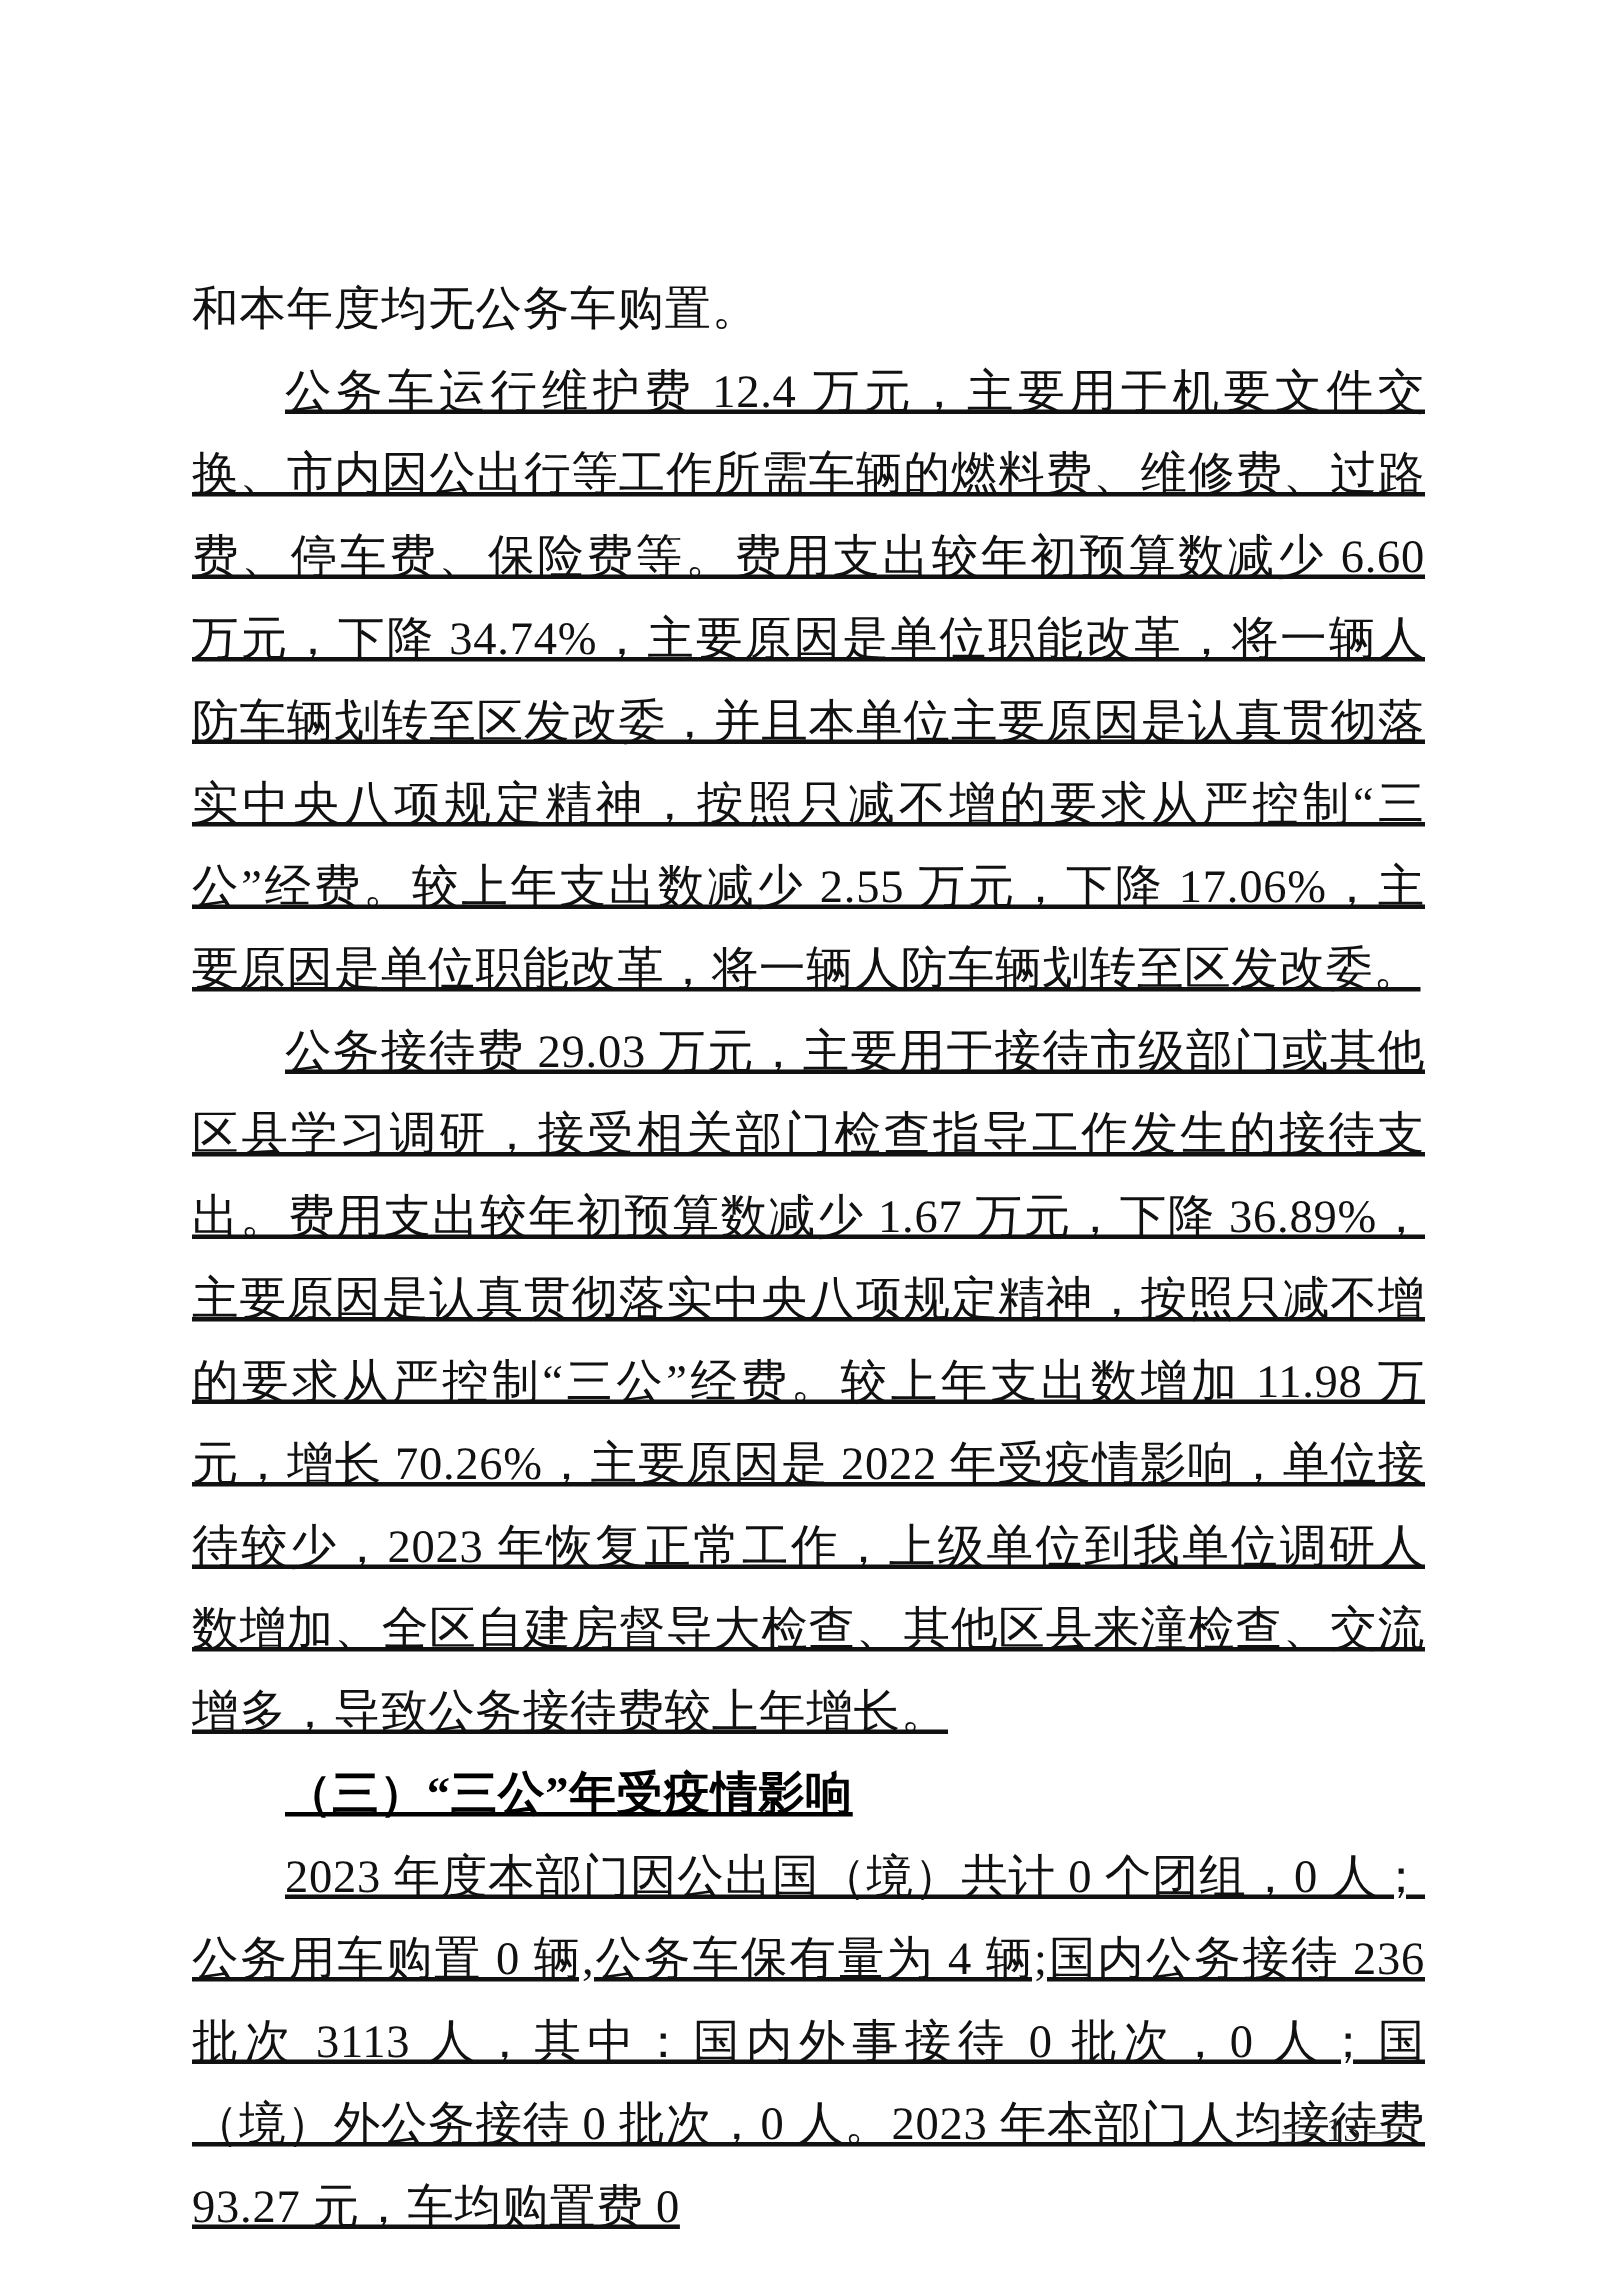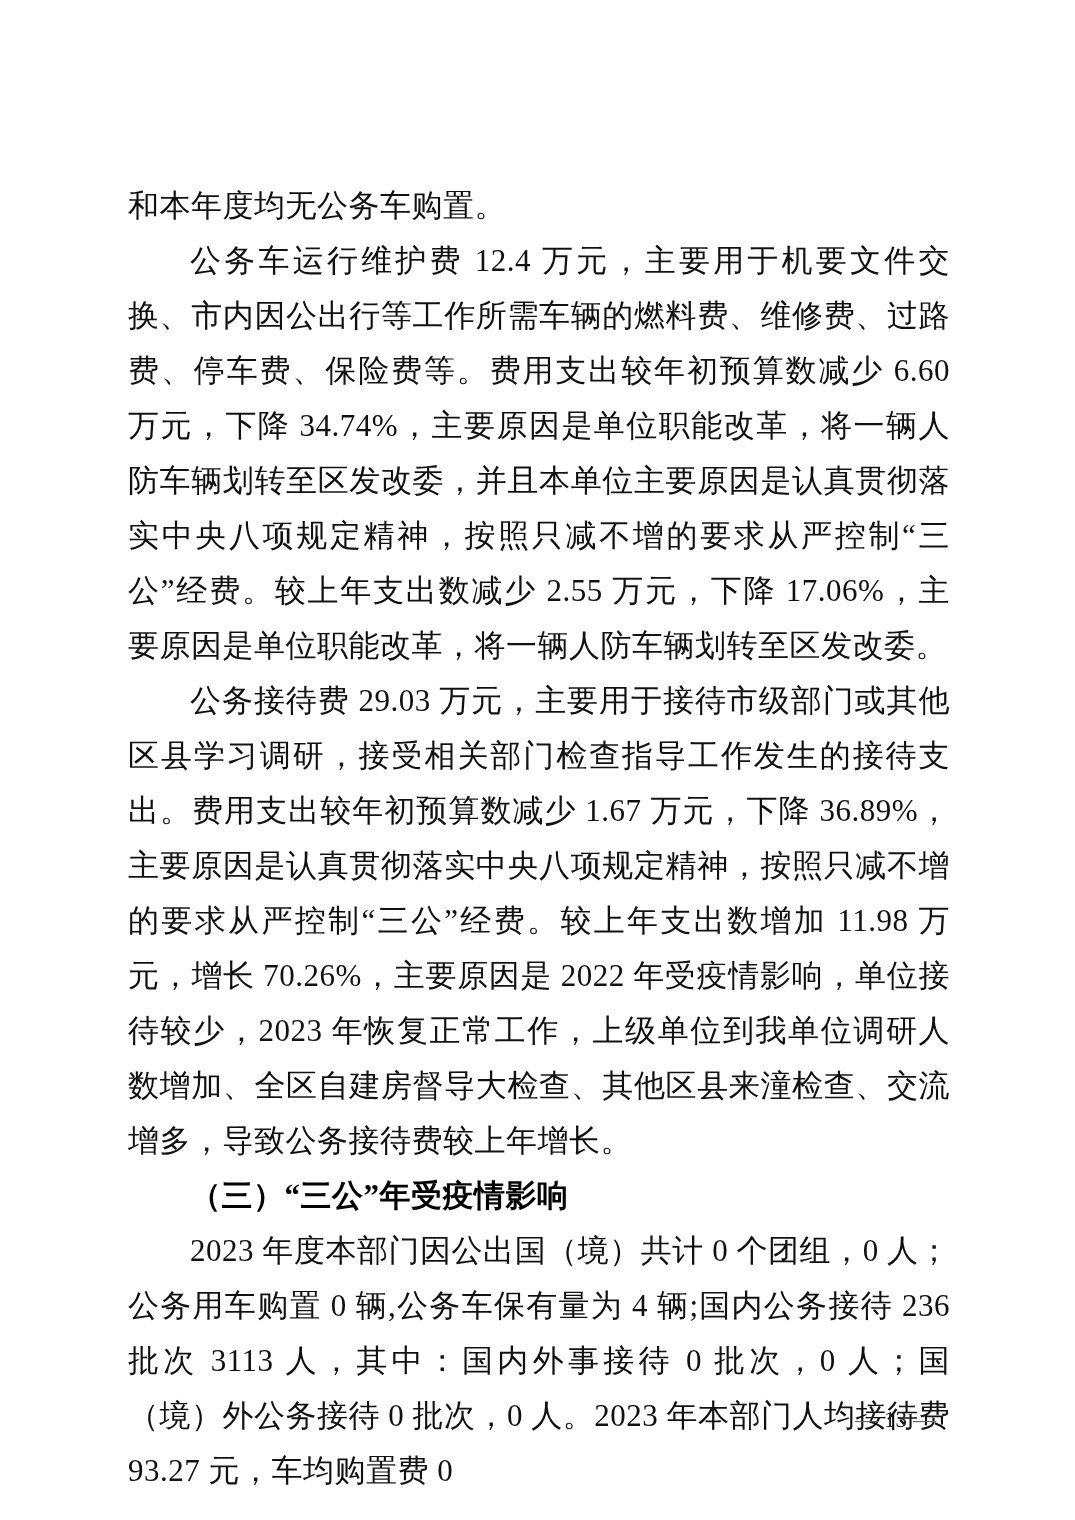--- a/index.html
+++ b/index.html
@@ -26,20 +26,21 @@
     margin: 0;
     font-size: 31px;
     line-height: 55px;
     text-align: justify;
     text-justify: inter-ideograph;
     letter-spacing: 0.5px;
     color: #111111;
   }
   .indent {
     text-indent: 62px;
+    text-decoration: underline;
   }
   .heading {
     font-weight: bold;
     color: #000000;
   }
   .footer {
     position: absolute;
     left: 812px;
     top: 1405px;
     width: 130px;

